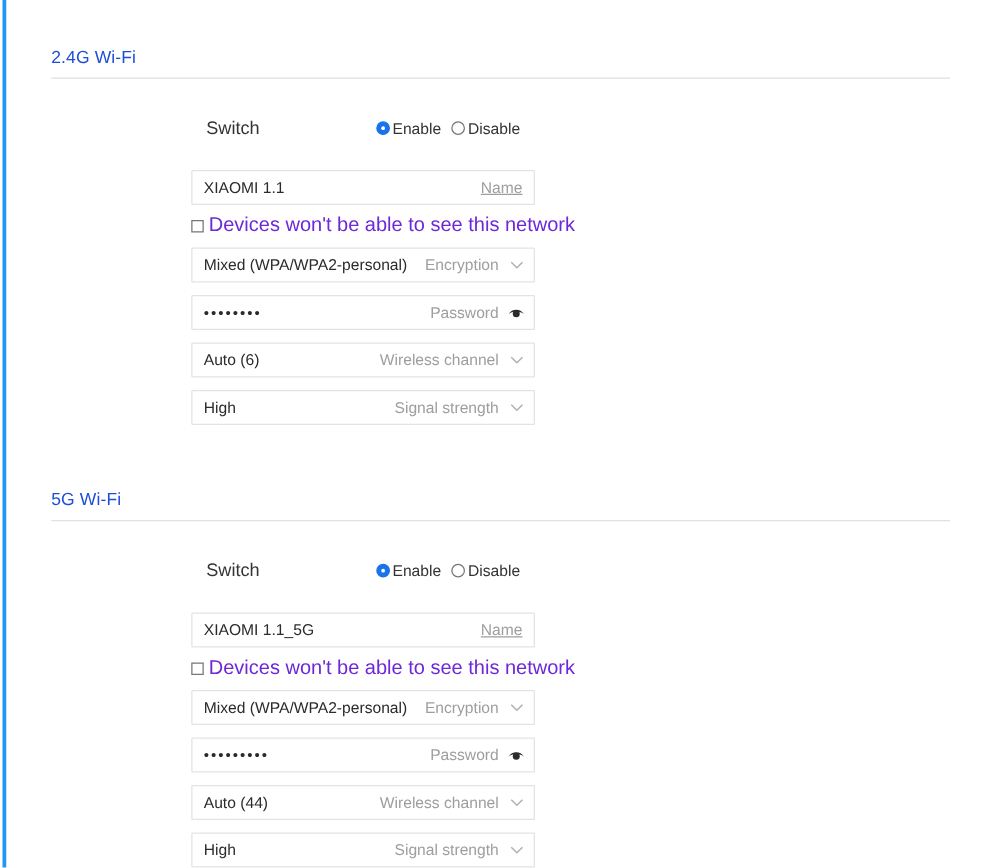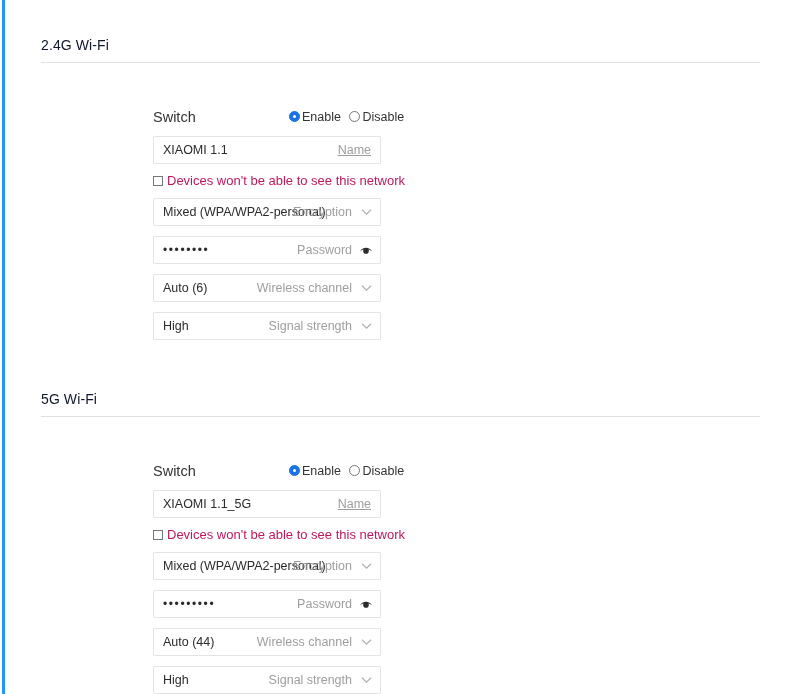--- a/index.html
+++ b/index.html
@@ -39,21 +39,21 @@
     left: 0;
     width: 800px;
   }
 
   .section-title {
     position: absolute;
     left: 41px;
     top: 0;
     font-size: 14px;
     line-height: 18px;
-    color: #0f172a;
+    color: #1d4ed8;
     letter-spacing: 0.1px;
     white-space: nowrap;
   }
 
   .section-divider {
     position: absolute;
     left: 41px;
     top: 26px;
     width: 719px;
     height: 1px;
@@ -63,25 +63,24 @@
   
   .form-block {
     position: absolute;
     left: 0;
     top: 56px;
     width: 800px;
   }
 
   .switch-row {
     position: absolute;
-    left: 0;
+    left: 12px;
     top: 0;
     width: 780px;
     height: 22px;
-    margin-top: 14px;
   }
   .switch-label {
     position: absolute;
     left: 153px;
     top: 1px;
     font-size: 14.5px;
     line-height: 20px;
     color: #333333;
   }
   .radio-group {
@@ -126,21 +125,21 @@
     margin-left: -1.7px;
     margin-top: -1.7px;
     border-radius: 50%;
     background: #ffffff;
   }
 
   
   .field {
     position: absolute;
     left: 153px;
-    width: 228px;
+    width: 275px;
     height: 28px;
     box-sizing: border-box;
     border: 1px solid #e3e3e3;
     background: #ffffff;
     border-radius: 1px;
   }
   .field-value {
     position: absolute;
     left: 9px;
     top: 0;
@@ -178,23 +177,23 @@
     right: 7px;
     top: 7px;
     width: 14px;
     height: 12px;
   }
 
   
   .checkbox-row {
     position: absolute;
     left: 153px;
-    font-size: 13px;
+    font-size: 16px;
     line-height: 14px;
-    color: #be185d;
+    color: #6d28d9;
     white-space: nowrap;
     height: 14px;
   }
   .checkbox-box {
     display: inline-block;
     width: 10px;
     height: 10px;
     border: 1px solid #767676;
     background: #ffffff;
     box-sizing: border-box;

